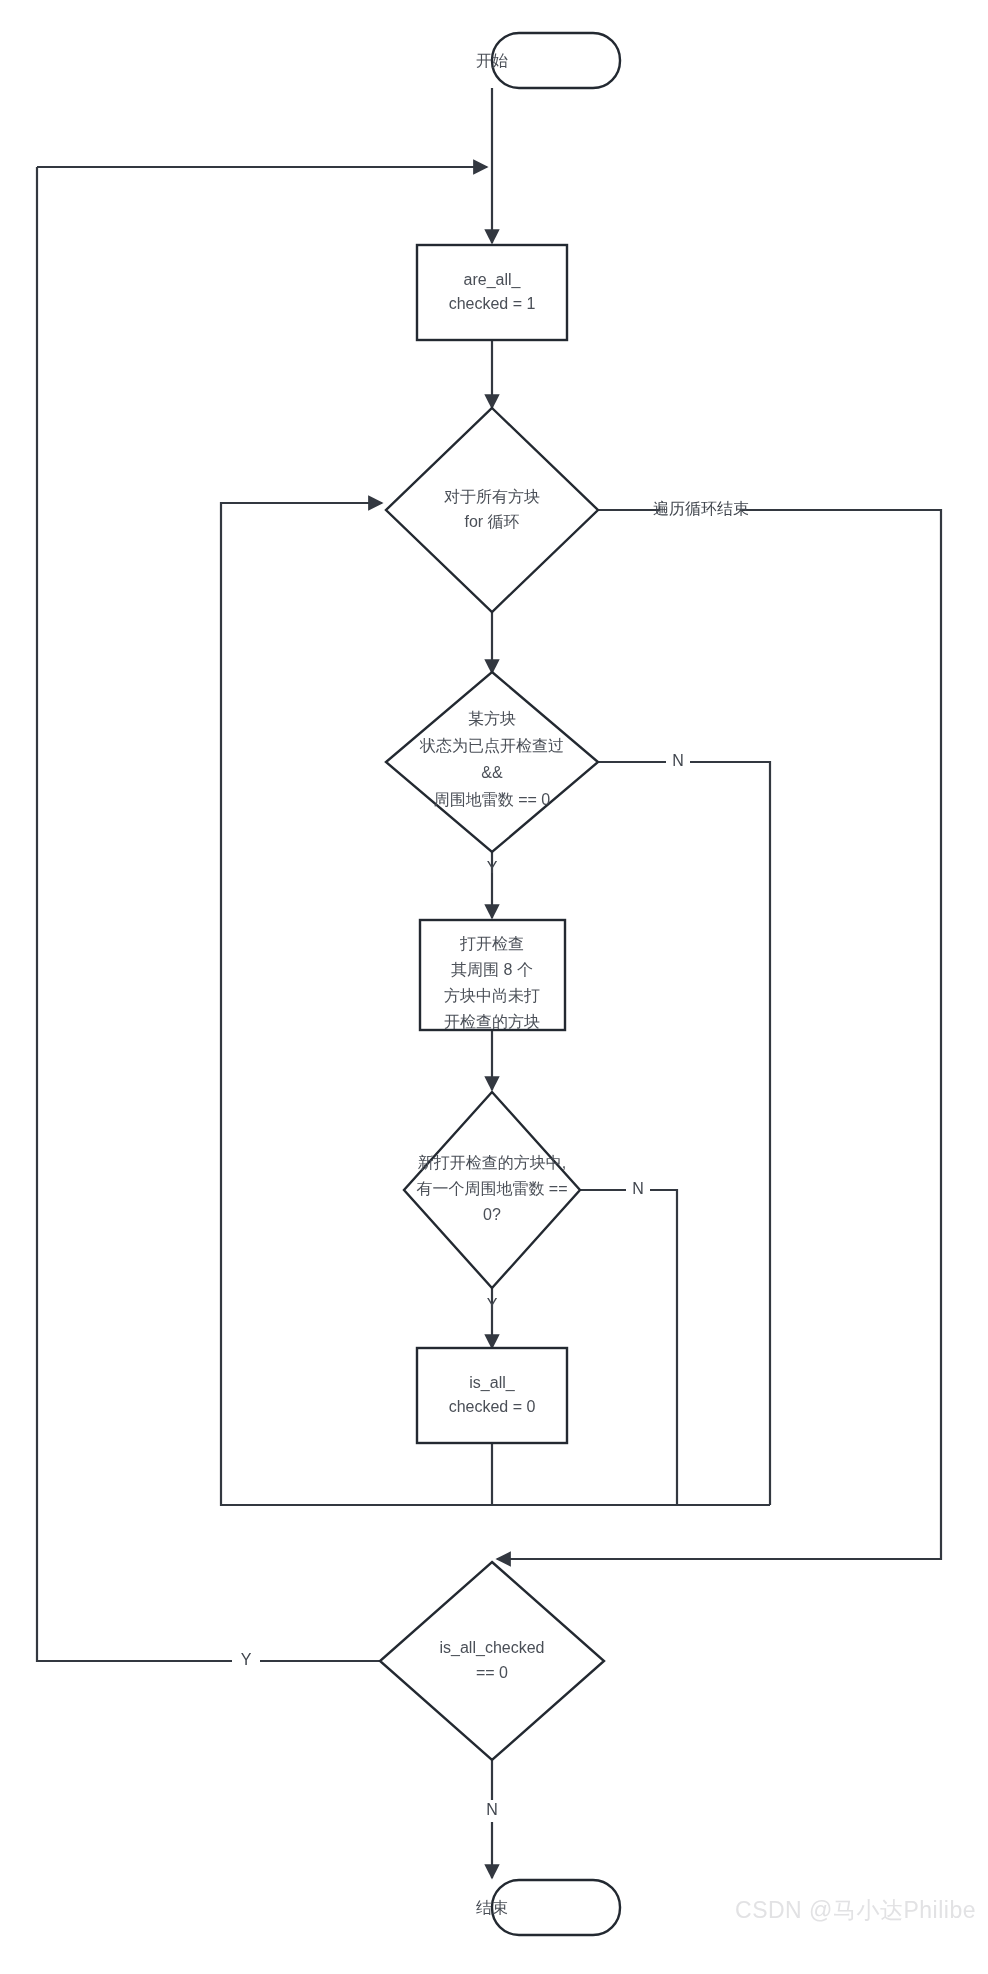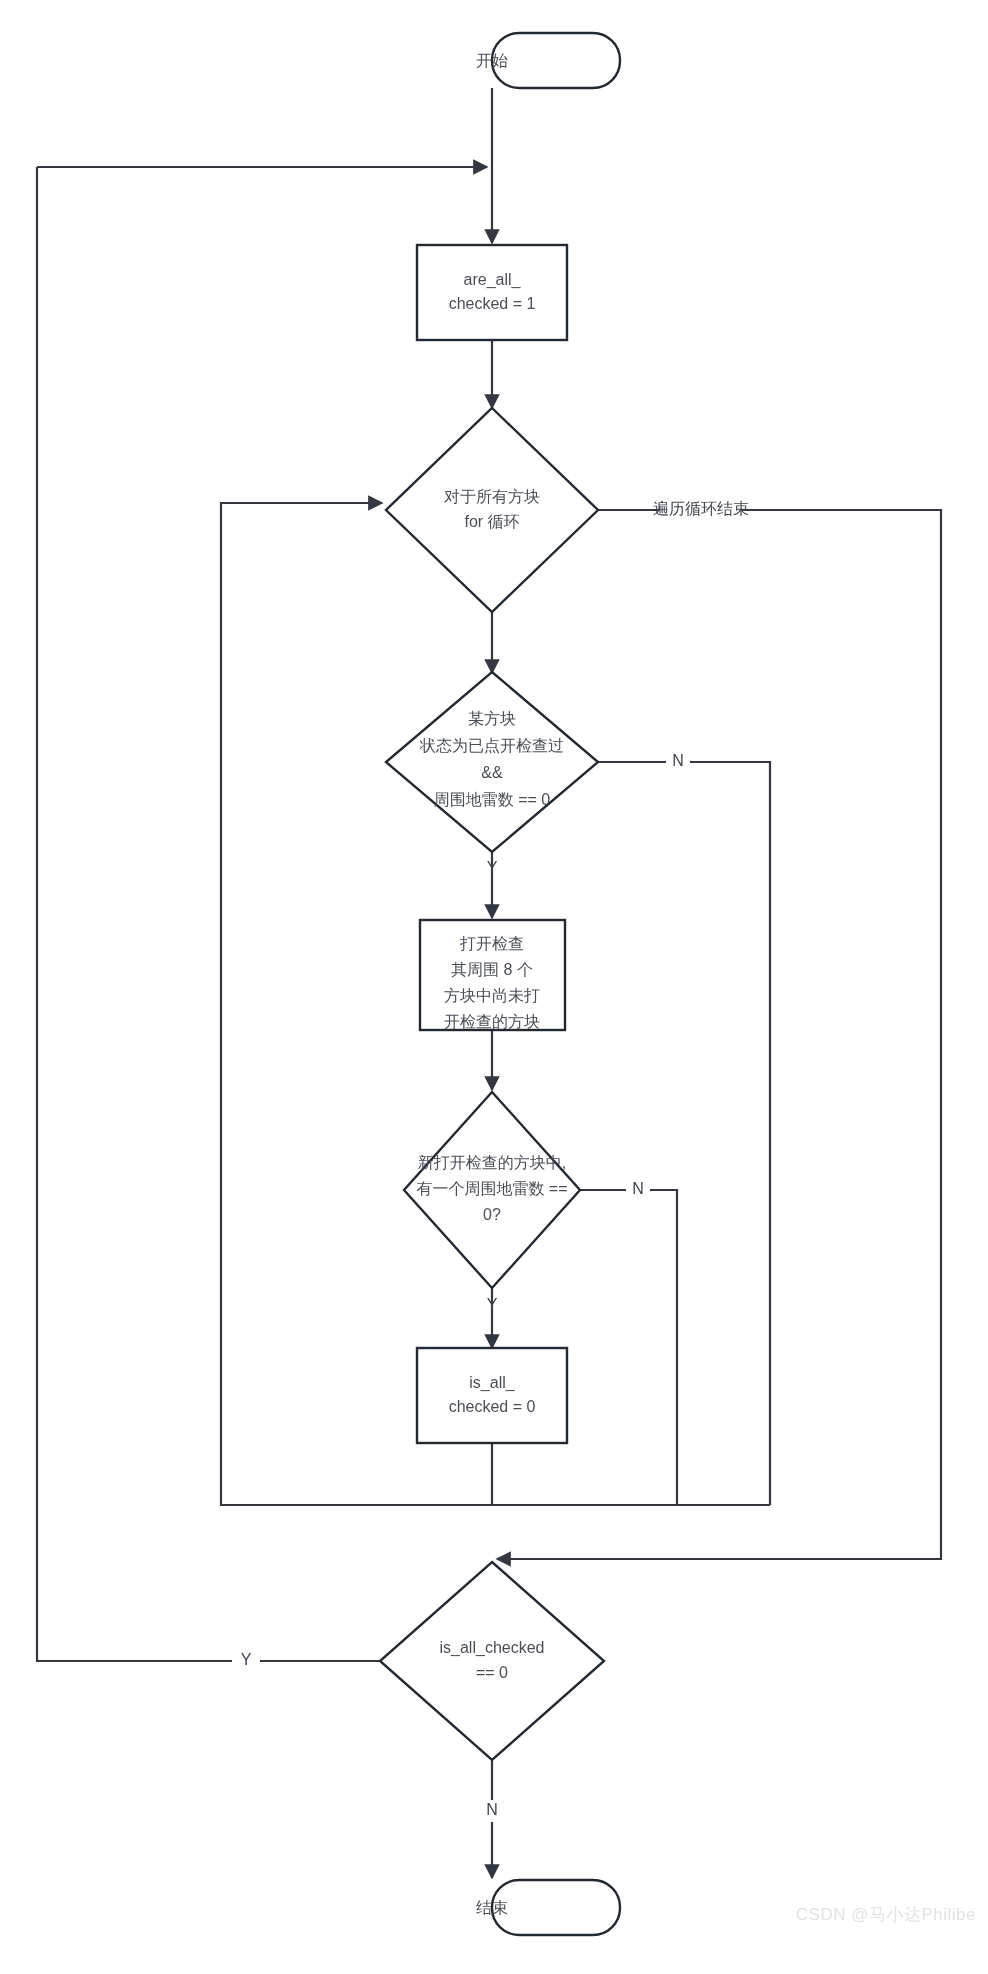--- a/index.html
+++ b/index.html
@@ -56,21 +56,21 @@
     dominant-baseline: middle;
   }
   .edge-label-cn {
     font-size: 16px;
   }
   .watermark {
     position: absolute;
     right: 12px;
     bottom: 10px;
     font-family: "Liberation Sans", "DejaVu Sans", sans-serif;
-    font-size: 17px;
+    font-size: 23px;
     color: #e2e2e4;
     letter-spacing: 0.5px;
     user-select: none;
   }
 </style>
 </head>
 <body>
 
 <div id="flow-root">
 

